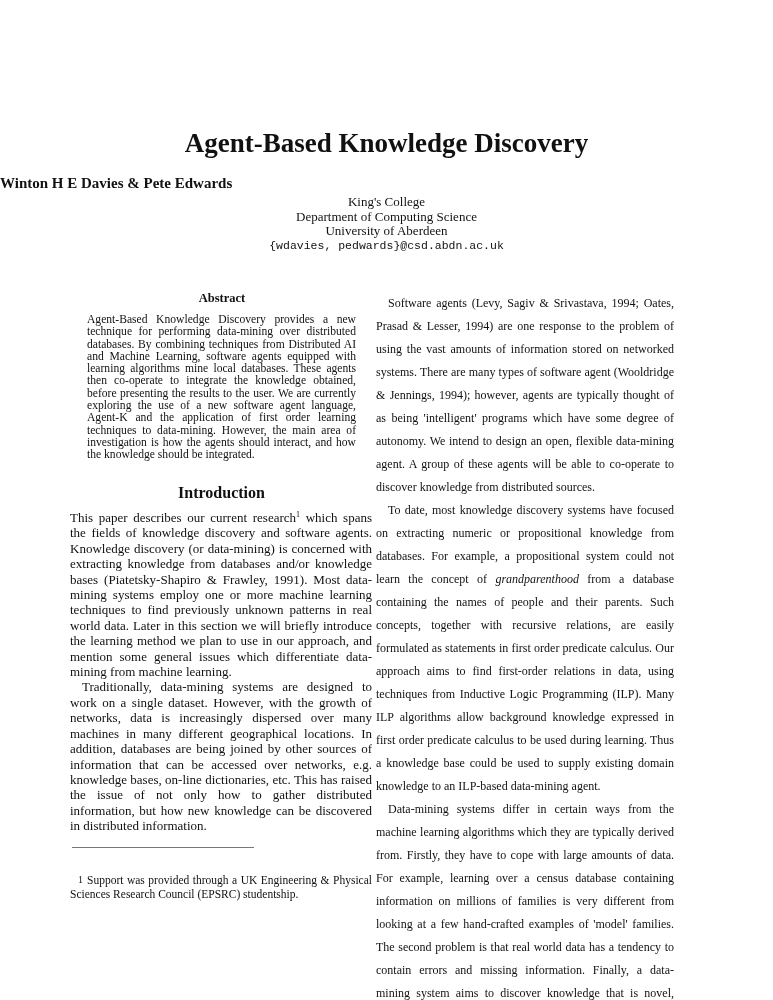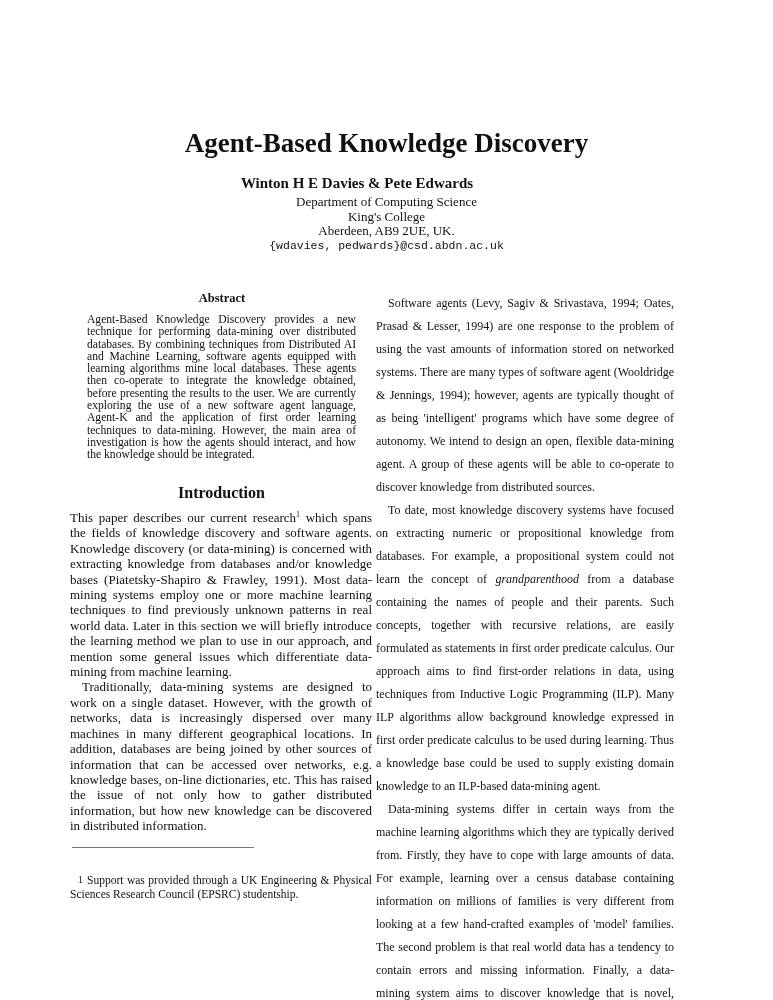--- a/index.html
+++ b/index.html
@@ -1,18 +1,18 @@
 <!DOCTYPE html>
 <html><head>
 <meta charset="utf-8">
 <style>
   html, body { margin:0; padding:0; background:#ffffff; }
   body { width:773px; height:1000px; position:relative; overflow:hidden; font-family:"Liberation Serif", "DejaVu Serif", serif; color:#111; }
   .title { position:absolute; top:128px; left:0; width:773px; text-align:center; font-weight:bold; font-size:27px; }
-  .authors { position:absolute; top:175px; left:0; width:714px; text-align:center; font-weight:bold; font-size:15px; }
+  .authors { position:absolute; top:175px; left:0; width:714px; font-weight:bold; font-size:15px; }
   .affil { position:absolute; top:195px; left:0; width:773px; text-align:center; font-size:13px; line-height:14.5px; }
   .email { font-family:"Liberation Mono", "DejaVu Sans Mono", monospace; font-size:11.5px;text-align:center; }
   .abstract-head { position:absolute; top:291px; left:87px; width:270px; text-align:center; font-weight:bold; font-size:12.5px; }
   .abstract { position:absolute; top:314px; left:87px; width:269px; font-size:11.6px; line-height:12.3px; text-align:justify; }
   .intro-head { position:absolute; top:484px; left:70px; width:303px; text-align:center; font-weight:bold; font-size:16px; }
   .leftcol { position:absolute; top:510px; left:70px; width:302px; font-size:13px; line-height:15.4px; text-align:justify; }
   .rightcol { position:absolute; top:292px; left:376px; width:298px; font-size:12px; line-height:23px; text-align:justify; }
   p { margin:0; }
   p.indent { text-indent:12px; }
   sup { font-size:8px; vertical-align:super; line-height:0; }
@@ -20,23 +20,23 @@
   .footnote { position:absolute; top:857px; left:70px; width:302px; font-size:11.5px; line-height:14px; text-align:justify;margin-top:16px; }
   .fn-mark { font-size:10px; vertical-align:top; padding:0 4px 0 8px; }
   em { font-style:italic; }
 </style>
 </head>
 <body>
 
 <div class="title">Agent-Based Knowledge Discovery</div>
 <div class="authors">Winton H E Davies &amp; Pete Edwards</div>
 <div class="affil">
+  <div>King's College</div>
   <div>Department of Computing Science</div>
-  <div>King's College</div>
-  <div>Aberdeen, AB9 2UE, UK.</div>
+  <div>University of Aberdeen</div>
   <div class="email">{wdavies, pedwards}@csd.abdn.ac.uk</div>
 </div>
 
 <div class="abstract-head">Abstract</div>
 <div class="abstract">Agent-Based Knowledge Discovery provides a new technique for performing data-mining over distributed databases. By combining techniques from Distributed AI and Machine Learning, software agents equipped with learning algorithms mine local databases. These agents then co-operate to integrate the knowledge obtained, before presenting the results to the user. We are currently exploring the use of a new software agent language, Agent-K and the application of first order learning techniques to data-mining. However, the main area of investigation is how the agents should interact, and how the knowledge should be integrated.</div>
 
 <div class="intro-head">Introduction</div>
 <div class="leftcol">
   <p><span>This paper describes our current research</span><sup>1</sup><span> which spans the fields of knowledge discovery and software agents. Knowledge discovery (or data-mining) is concerned with extracting knowledge from databases and/or knowledge bases (Piatetsky-Shapiro &amp; Frawley, 1991). Most data-mining systems employ one or more machine learning techniques to find previously unknown patterns in real world data. Later in this section we will briefly introduce the learning method we plan to use in our approach, and mention some general issues which differentiate data-mining from machine learning.</span></p>
   <p class="indent">Traditionally, data-mining systems are designed to work on a single dataset. However, with the growth of networks, data is increasingly dispersed over many machines in many different geographical locations. In addition, databases are being joined by other sources of information that can be accessed over networks, e.g. knowledge bases, on-line dictionaries, etc. This has raised the issue of not only how to gather distributed information, but how new knowledge can be discovered in distributed information.</p>

